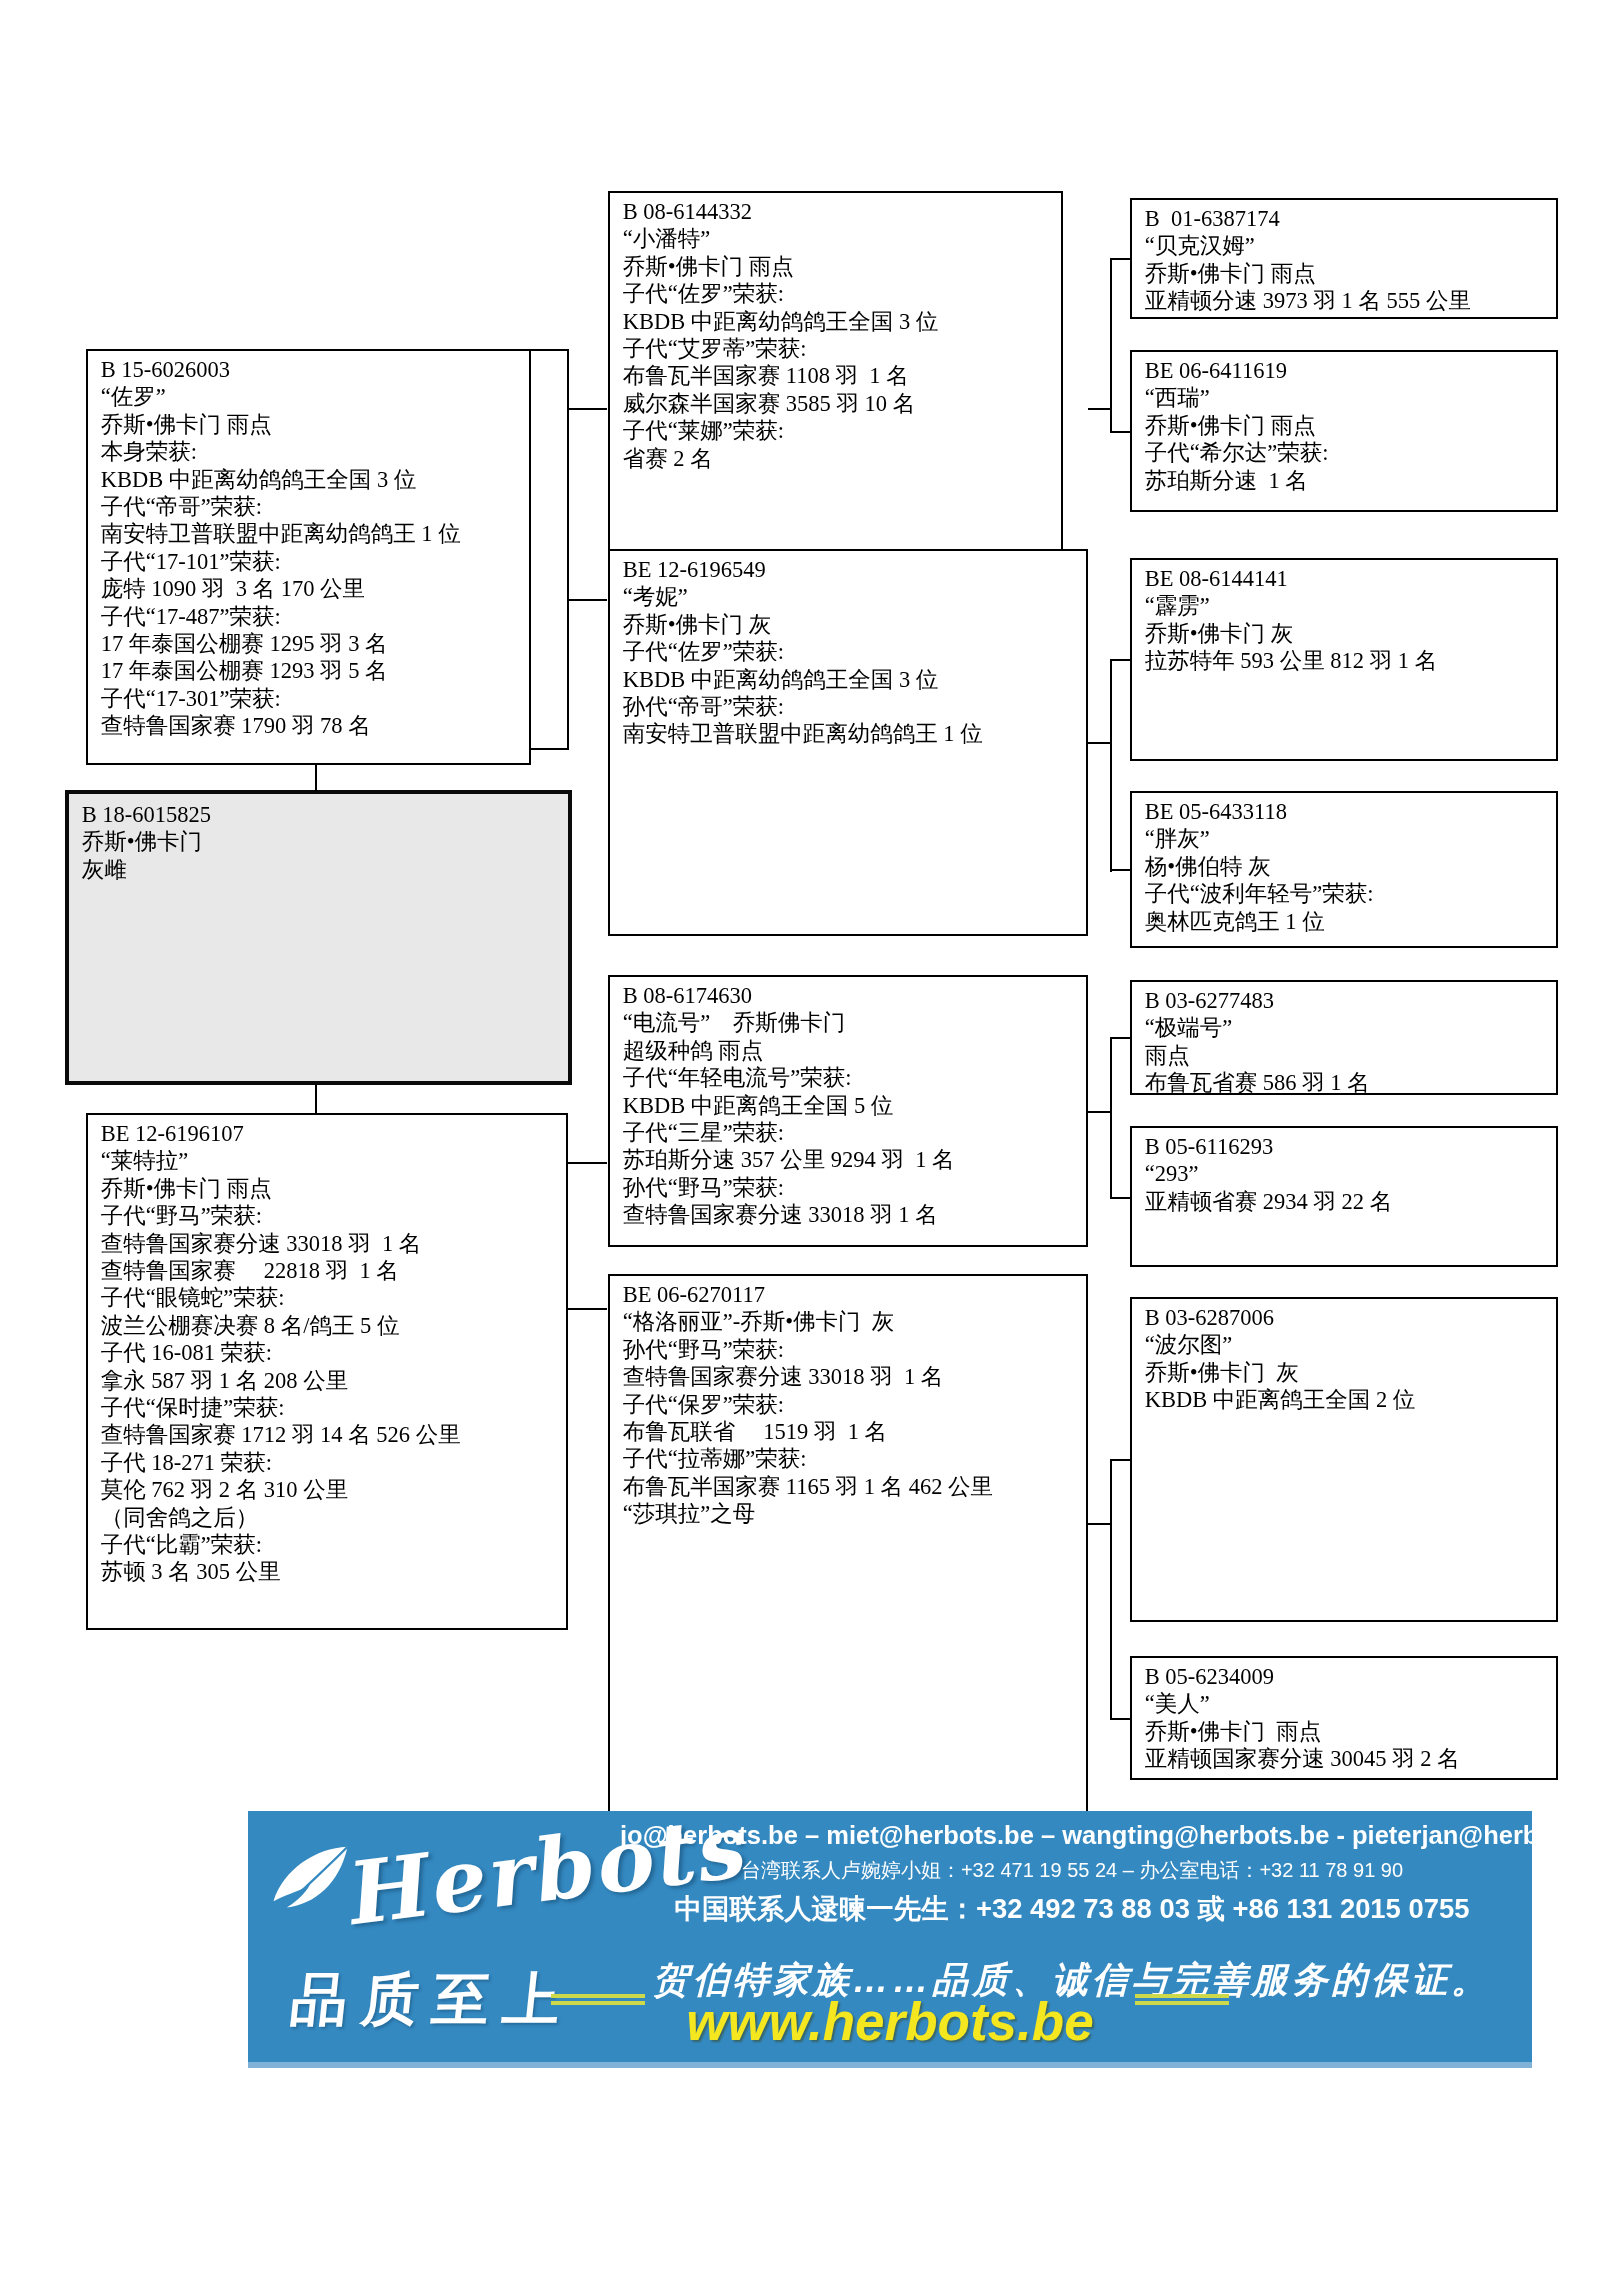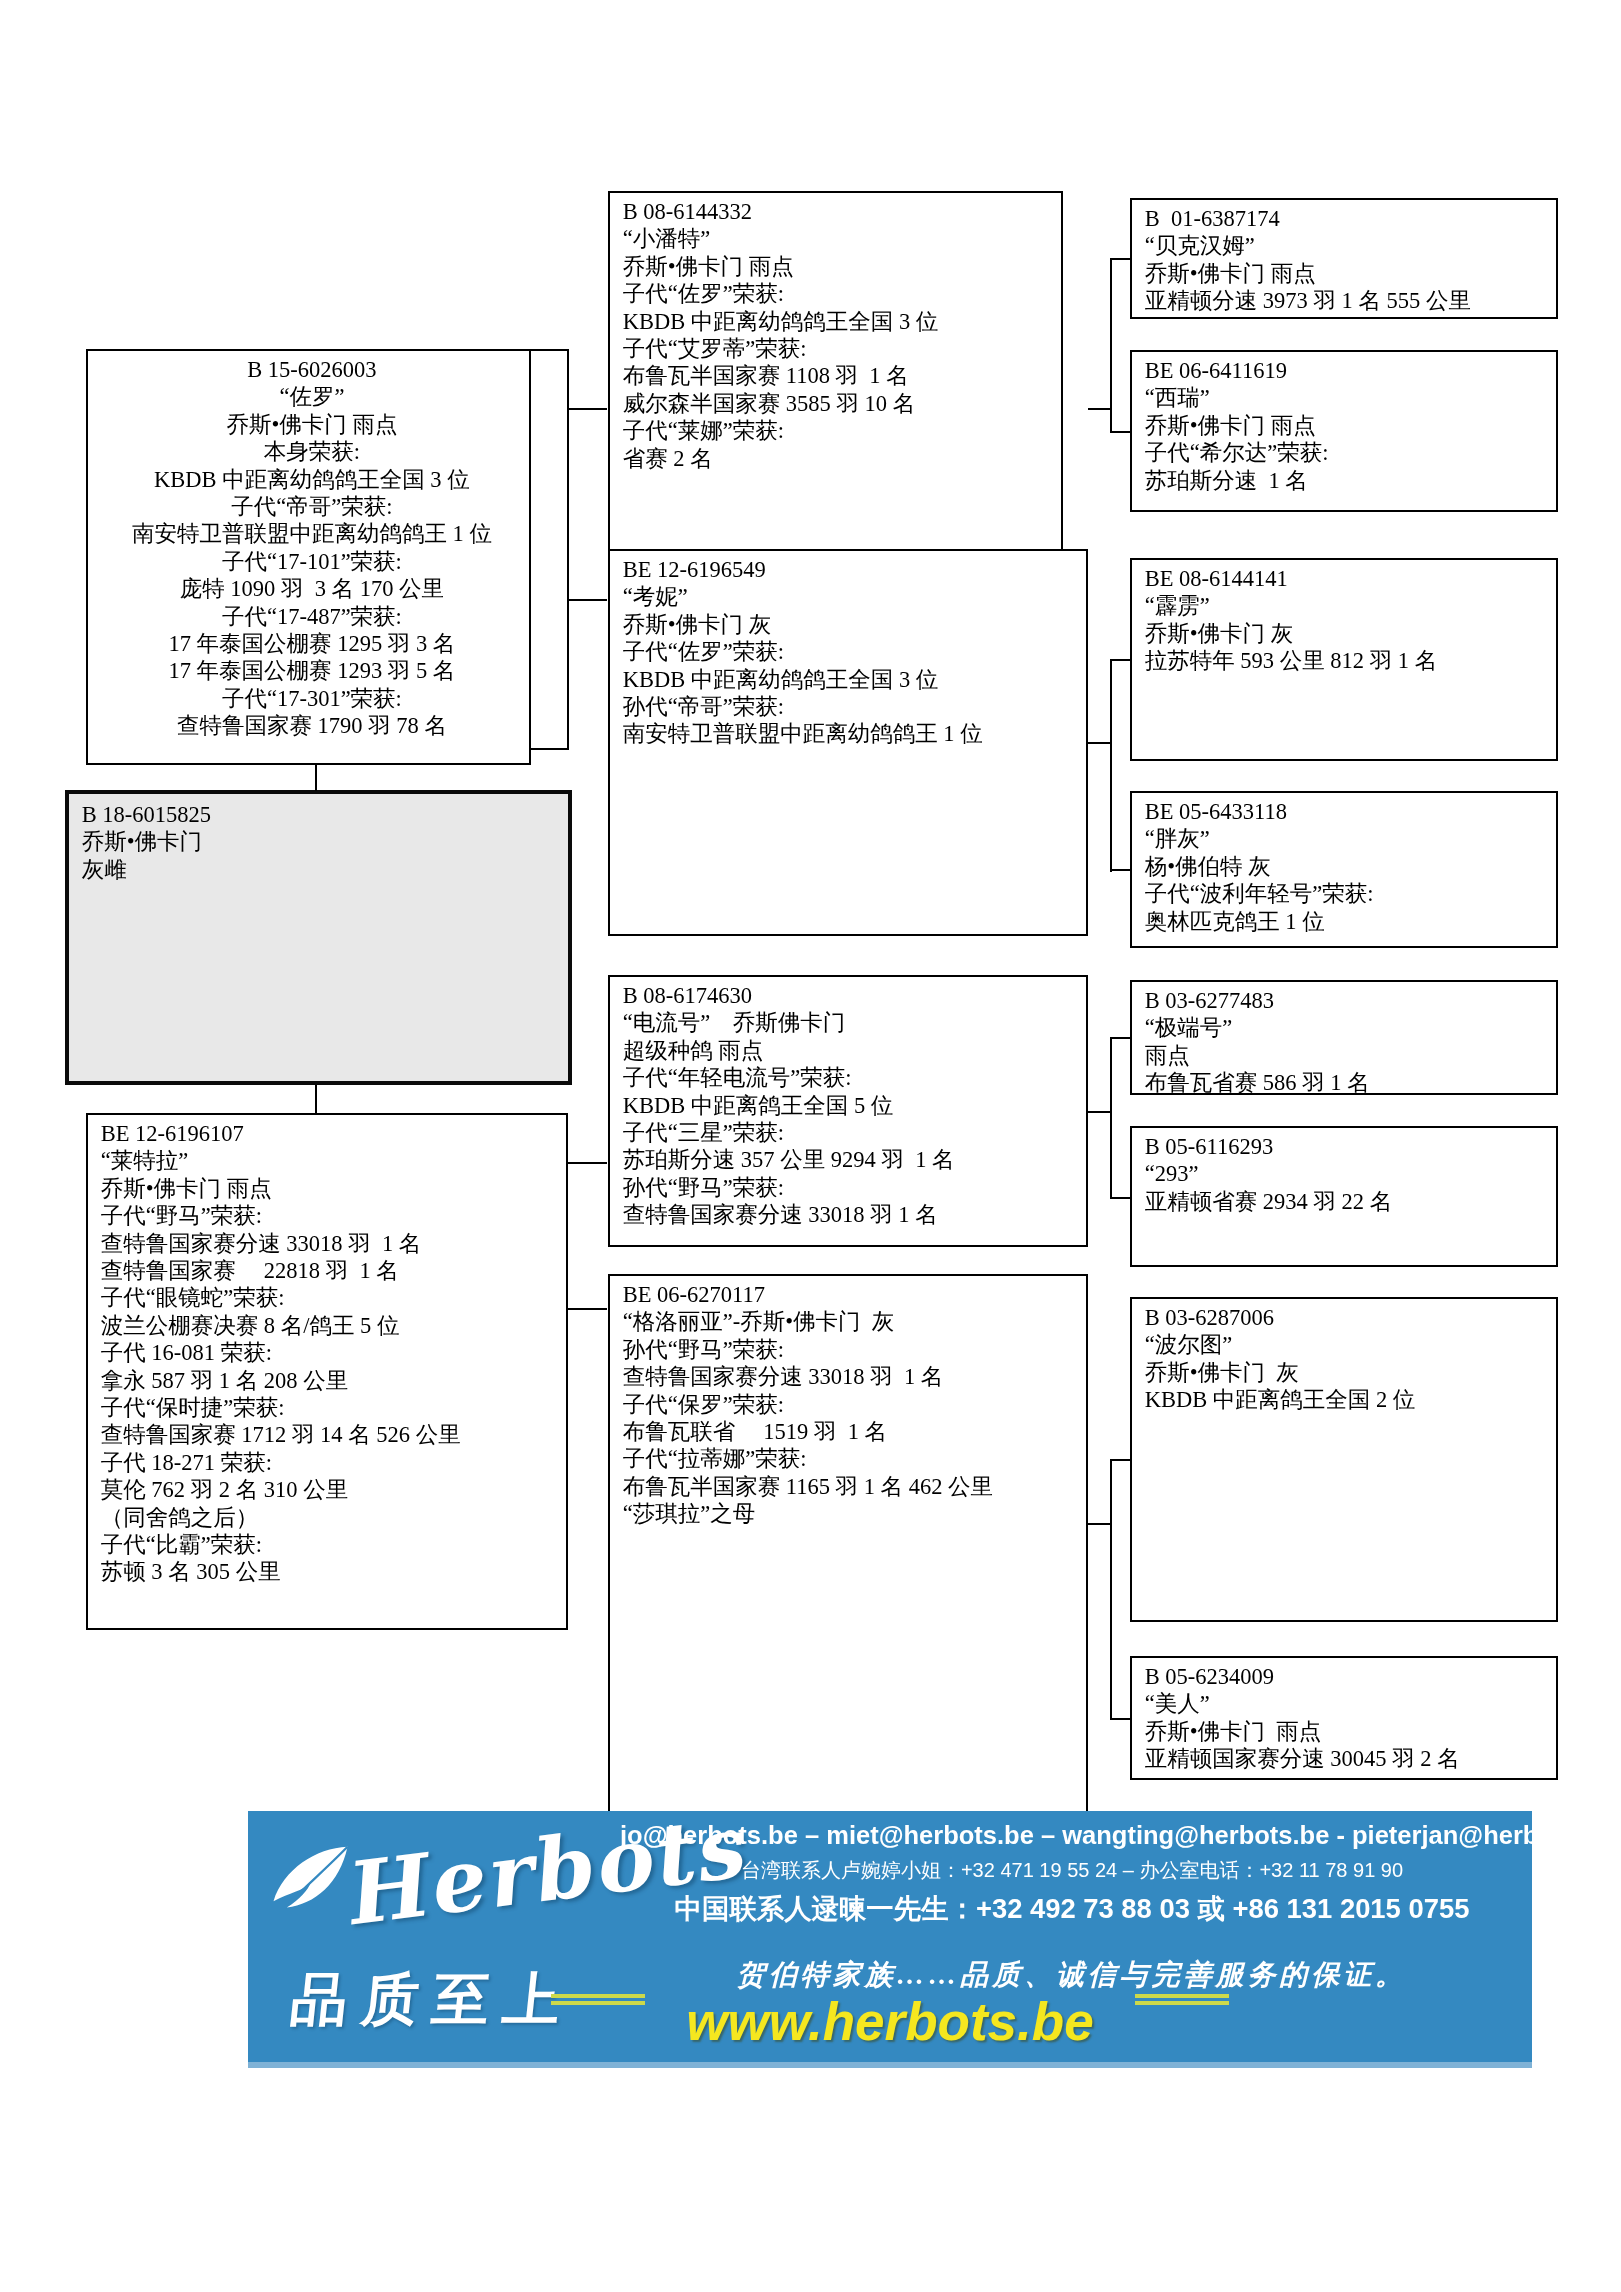--- a/index.html
+++ b/index.html
@@ -8,21 +8,21 @@
     font-family:"Liberation Serif","DejaVu Serif",serif; color:#000;
   }
   .pbox {
     position:absolute; box-sizing:border-box; background:#fff;
     border:2px solid #000; padding:4.9px 5.9px 0 12.7px;
     font-size:22.5px; line-height:27.4px; overflow:hidden;
   }
   .pbox .ln { white-space:pre; }
   .pbox.subject { border:4.9px solid #0a0a0a; background:#e8e8e8; padding-top:6.9px; }
   
-  #box-l1  { left:86px;   top:349px;  width:445px; height:416px;text-align:center; }
+  #box-l1  { left:86px;   top:349px;  width:445px; height:416px; }
   #box-subj{ left:65px;   top:790px;  width:507px; height:295px; }
   #box-l2  { left:86px;   top:1113px; width:482px; height:517px; }
   #box-m1  { left:608px;  top:191px;  width:455px; height:419px; }
   #box-m2  { left:608px;  top:549px;  width:480px; height:387px; }
   #box-m3  { left:608px;  top:975px;  width:480px; height:272px; }
   #box-m4  { left:608px;  top:1274px; width:480px; height:592px; }
   #box-r1  { left:1130px; top:198px;  width:428px; height:121px; }
   #box-r2  { left:1130px; top:350px;  width:428px; height:162px; }
   #box-r3  { left:1130px; top:558px;  width:428px; height:203px; }
   #box-r4  { left:1130px; top:791px;  width:428px; height:157px; }
@@ -47,21 +47,21 @@
   }
   .slogan {
     position:absolute; left:27.4px; top:145px; font-size:57px; font-weight:bold; color:#fff;
     letter-spacing:13.7px; transform:skewX(-6deg); text-shadow:2px 2px 2.9px rgba(0,40,70,.3);
     white-space:nowrap;
   }
   .contact { position:absolute; left:372px; top:9.8px; width:904px; color:#fff; text-align:center; }
   .emails  { font-size:25.5px; font-weight:bold; white-space:nowrap; }
   .phone1  { font-size:20px; font-weight:normal; margin-top:6.9px; white-space:nowrap; }
   .phone2  { font-size:27.4px; font-weight:bold; margin-top:6.9px; white-space:nowrap; }
-  .tagline { font-size:28px; font-weight:bold; font-style:italic; margin-top:29px; letter-spacing:3.9px; white-space:nowrap;font-family:Liberation Serif, serif; }
+  .tagline { font-size:36px; font-weight:bold; font-style:italic; margin-top:29px; letter-spacing:3.9px; white-space:nowrap; }
   .url-row {
     position:absolute; left:0; bottom:15.7px; width:100%;
     display:flex; justify-content:center; gap:41px;
   }
   .dline { width:94px; }
   .dline span { display:block; height:3.9px; margin:2.9px 0; }
   .website {
     font-size:53px; font-weight:bold; font-style:italic; white-space:nowrap;
     text-shadow:2px 2px 2px rgba(60,60,0,.45);
   }

